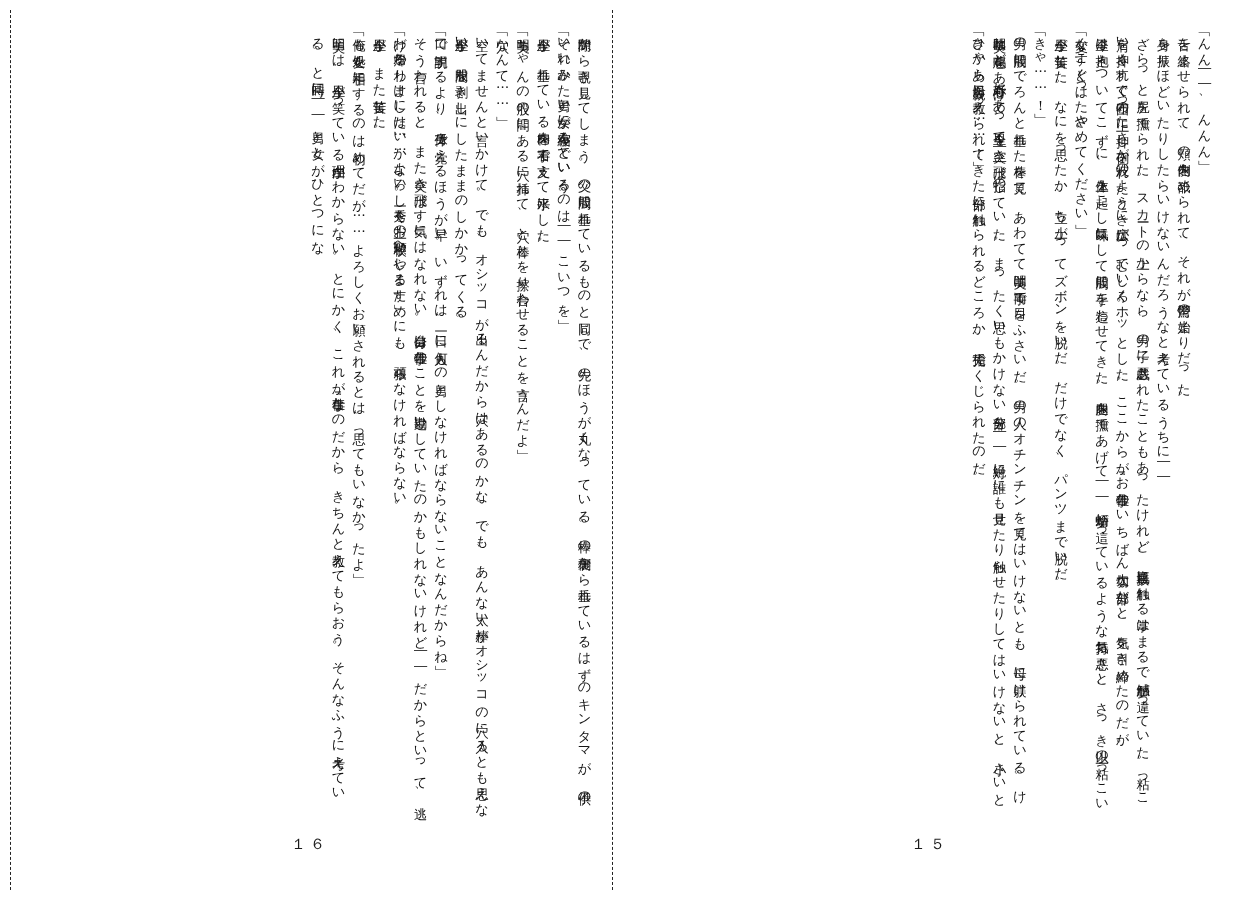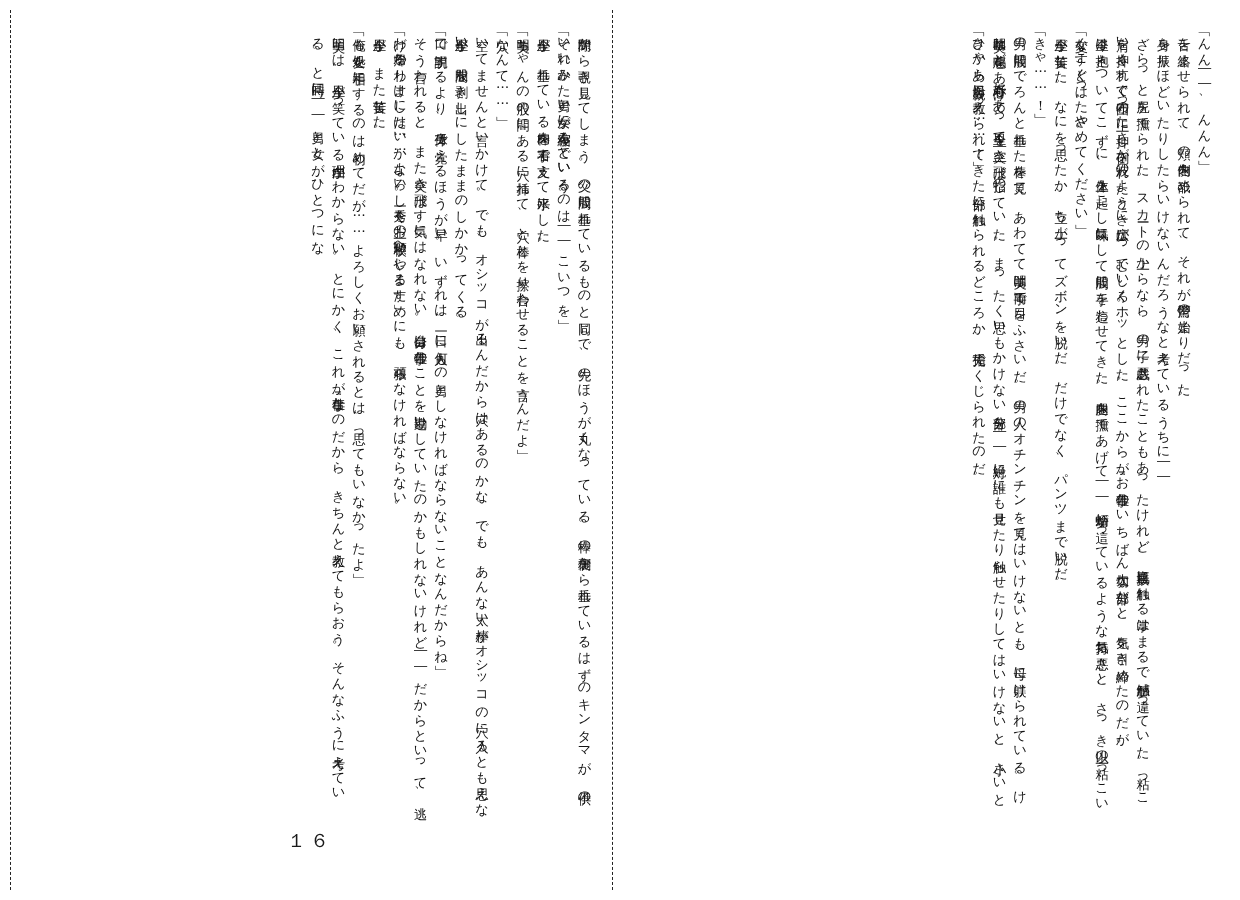--- a/index.html
+++ b/index.html
@@ -66,21 +66,21 @@
     width: 20.5px;
     flex: 0 0 auto;
     color: #141414;
   }
   .page-number {
     position: absolute;
     bottom: 46px;
     left: 0;
     right: 0;
     text-align: center;
-    font-size: 19px;
+    font-size: 15px;
     letter-spacing: 4px;
     color: #1a1a1a;
     font-family: "DejaVu Serif", "Liberation Serif", serif;
   }
 </style>
 </head>
 <body>
 
 <div class="spread">
 
@@ -114,15 +114,16 @@
       <div class="col">ざらっと尻を撫でられた。スカートの上からなら、男の子に悪戯されたこともあったけれど、直接肌に触れる掌はまるで感触が違っていた。粘っこいくすぐったさが波のように広がっていく。</div>
       <div class="col">肩を押されて布団の上に押し倒されたときは、むしろホッとした。ここからが『お仕事』のいちばん大切な部分だと、気を引き締めたのだが。</div>
       <div class="col">今里は抱きついてこずに、上体を起こし気味にして股間に手を這わせてきた。内腿を撫であげて――蛞蝓が這っているような気持ち悪さと、さっき以上の粘っこいくすぐったさ。</div>
       <div class="col">「変なことは、やめてください」</div>
       <div class="col">今里が苦笑した。なにを思ったか、立ち上がってズボンを脱いだ。だけでなく、パンツまで脱いだ。</div>
       <div class="col">「きゃ……！」</div>
       <div class="col">男の股間にでろんと垂れた棒を見て、あわてて明美は両手で目をふさいだ。男の人のオチンチンを見てはいけないとも、母に躾けられている。けれど、好奇心もあって――指の</div>
       <div class="col">明美は悲鳴をあげて、今里を突き飛ばしていた。まったく思いもかけない部分を――絶対に誰にも見せたり触らせたりしてはいけないと、小さいときから母親に教えられてきた部分に触れられるどころか、指先でくじられたのだ。</div>
       <div class="col">「ひゃああっ……！」</div>
     </div>
+    <div class="page-number">１５</div>
   </div>
 
 </div>
 
 </body></html>

